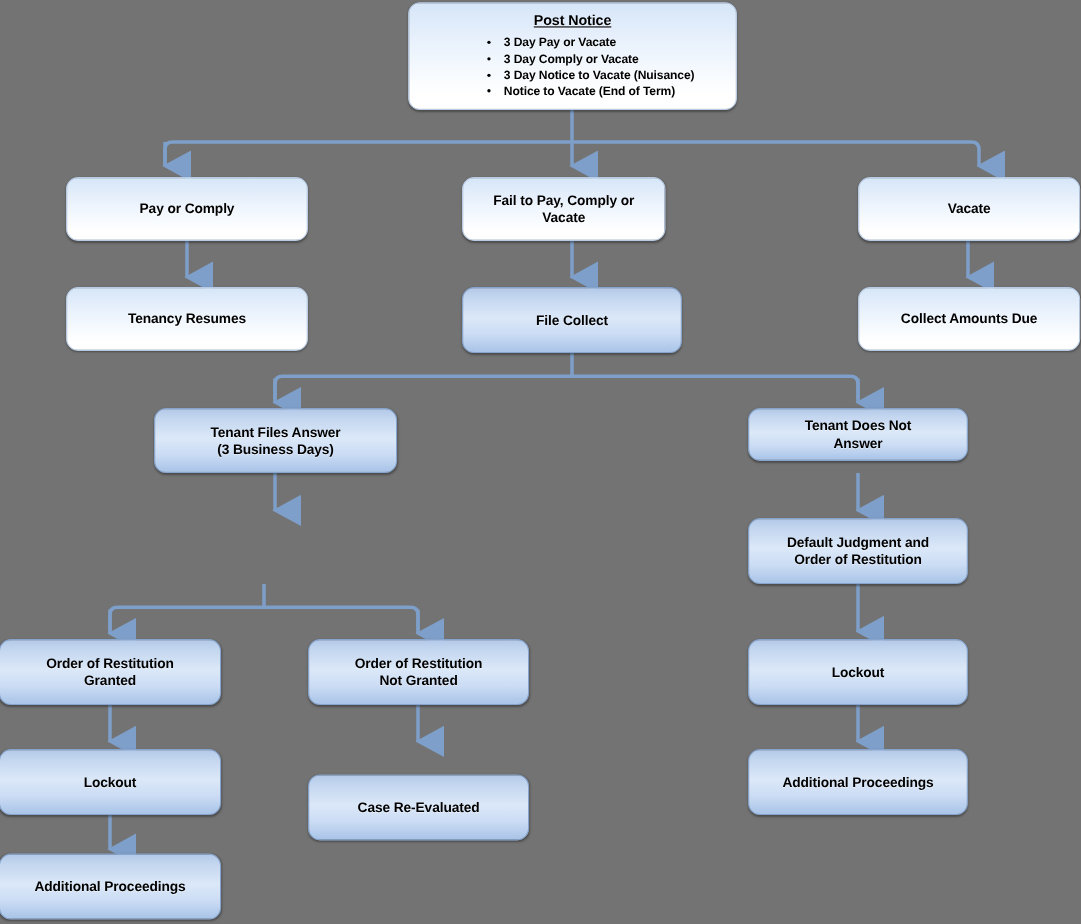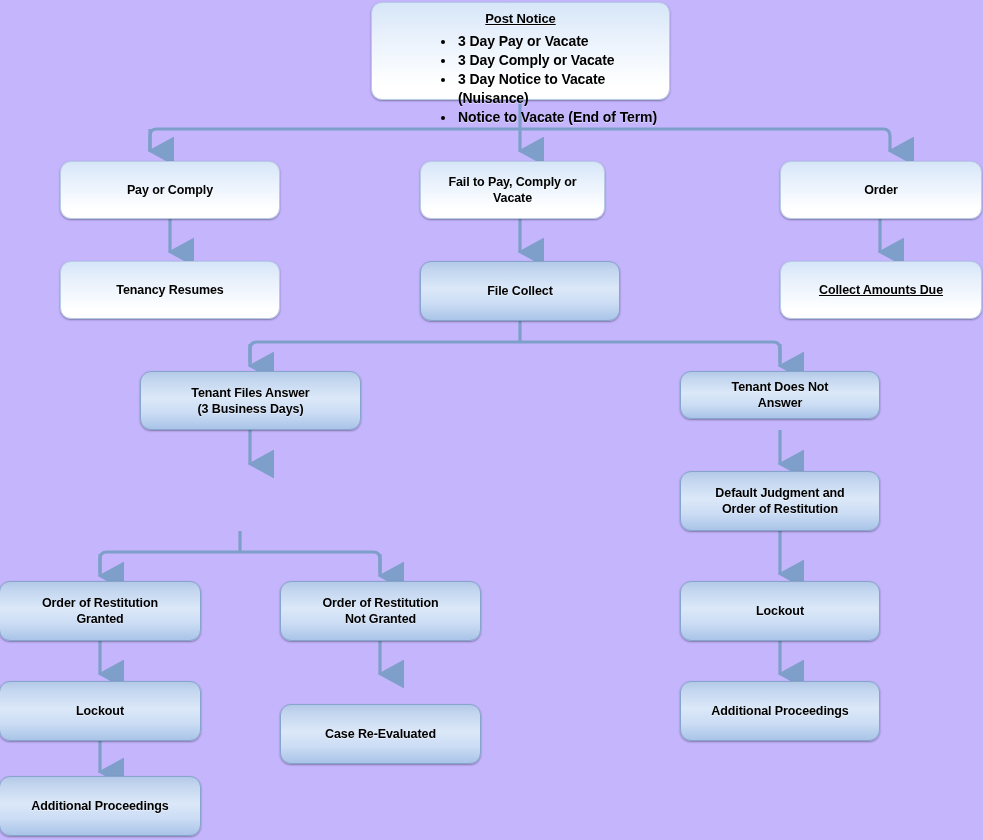--- a/index.html
+++ b/index.html
@@ -9,21 +9,21 @@
     height: 840px;
     background: #000000;
     overflow: hidden;
     font-family: "Liberation Sans", sans-serif;
   }
 
   #canvas {
     position: relative;
     width: 983px;
     height: 840px;
-    background: #c4b5fd;
+    background: #737373;
   }
 
   svg#connectors {
     position: absolute;
     left: 0; top: 0;
     width: 983px;
     height: 840px;
     pointer-events: none;
   }
 
@@ -84,21 +84,21 @@
     margin-top: 2px;
     margin-bottom: 4px;
   }
   #node-post-notice ul {
     list-style: disc;
     margin: 0 0 0 74px;
     padding: 0;
     text-align: left;
   }
   #node-post-notice ul li {
-    font-size: 14px;
+    font-size: 11px;
     font-weight: bold;
     line-height: 1.36;
     padding-left: 2px;
   }
 </style>
 </head>
 <body>
 
 <div id="canvas">
 
@@ -159,32 +159,32 @@
 
   <div class="node pale" style="left:60px; top:161px; width:220px; height:58px;">
     <span class="label">Pay or Comply</span>
   </div>
 
   <div class="node pale" style="left:420px; top:161px; width:185px; height:58px;">
     <span class="label">Fail to Pay, Comply or Vacate</span>
   </div>
 
   <div class="node pale" style="left:780px; top:161px; width:202px; height:58px;">
-    <span class="label">Order</span>
+    <span class="label">Vacate</span>
   </div>
 
   <div class="node pale" style="left:60px; top:261px; width:220px; height:58px;">
     <span class="label">Tenancy Resumes</span>
   </div>
 
   <div class="node strong" style="left:420px; top:261px; width:200px; height:60px;">
     <span class="label">File Collect</span>
   </div>
 
-  <div class="node pale" style="left:780px; top:261px; width:202px; height:58px;text-decoration:underline;">
+  <div class="node pale" style="left:780px; top:261px; width:202px; height:58px;">
     <span class="label">Collect Amounts Due</span>
   </div>
 
   <div class="node strong" style="left:140px; top:371px; width:221px; height:59px;">
     <span class="label">
       <span>Tenant Files Answer</span><br>
       <span>(3 Business Days)</span>
     </span>
   </div>
 

